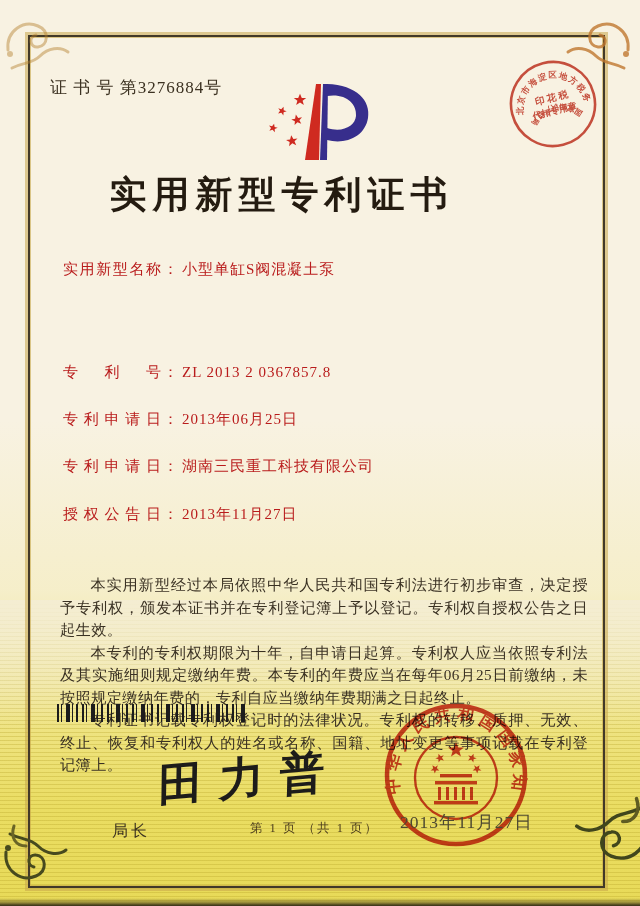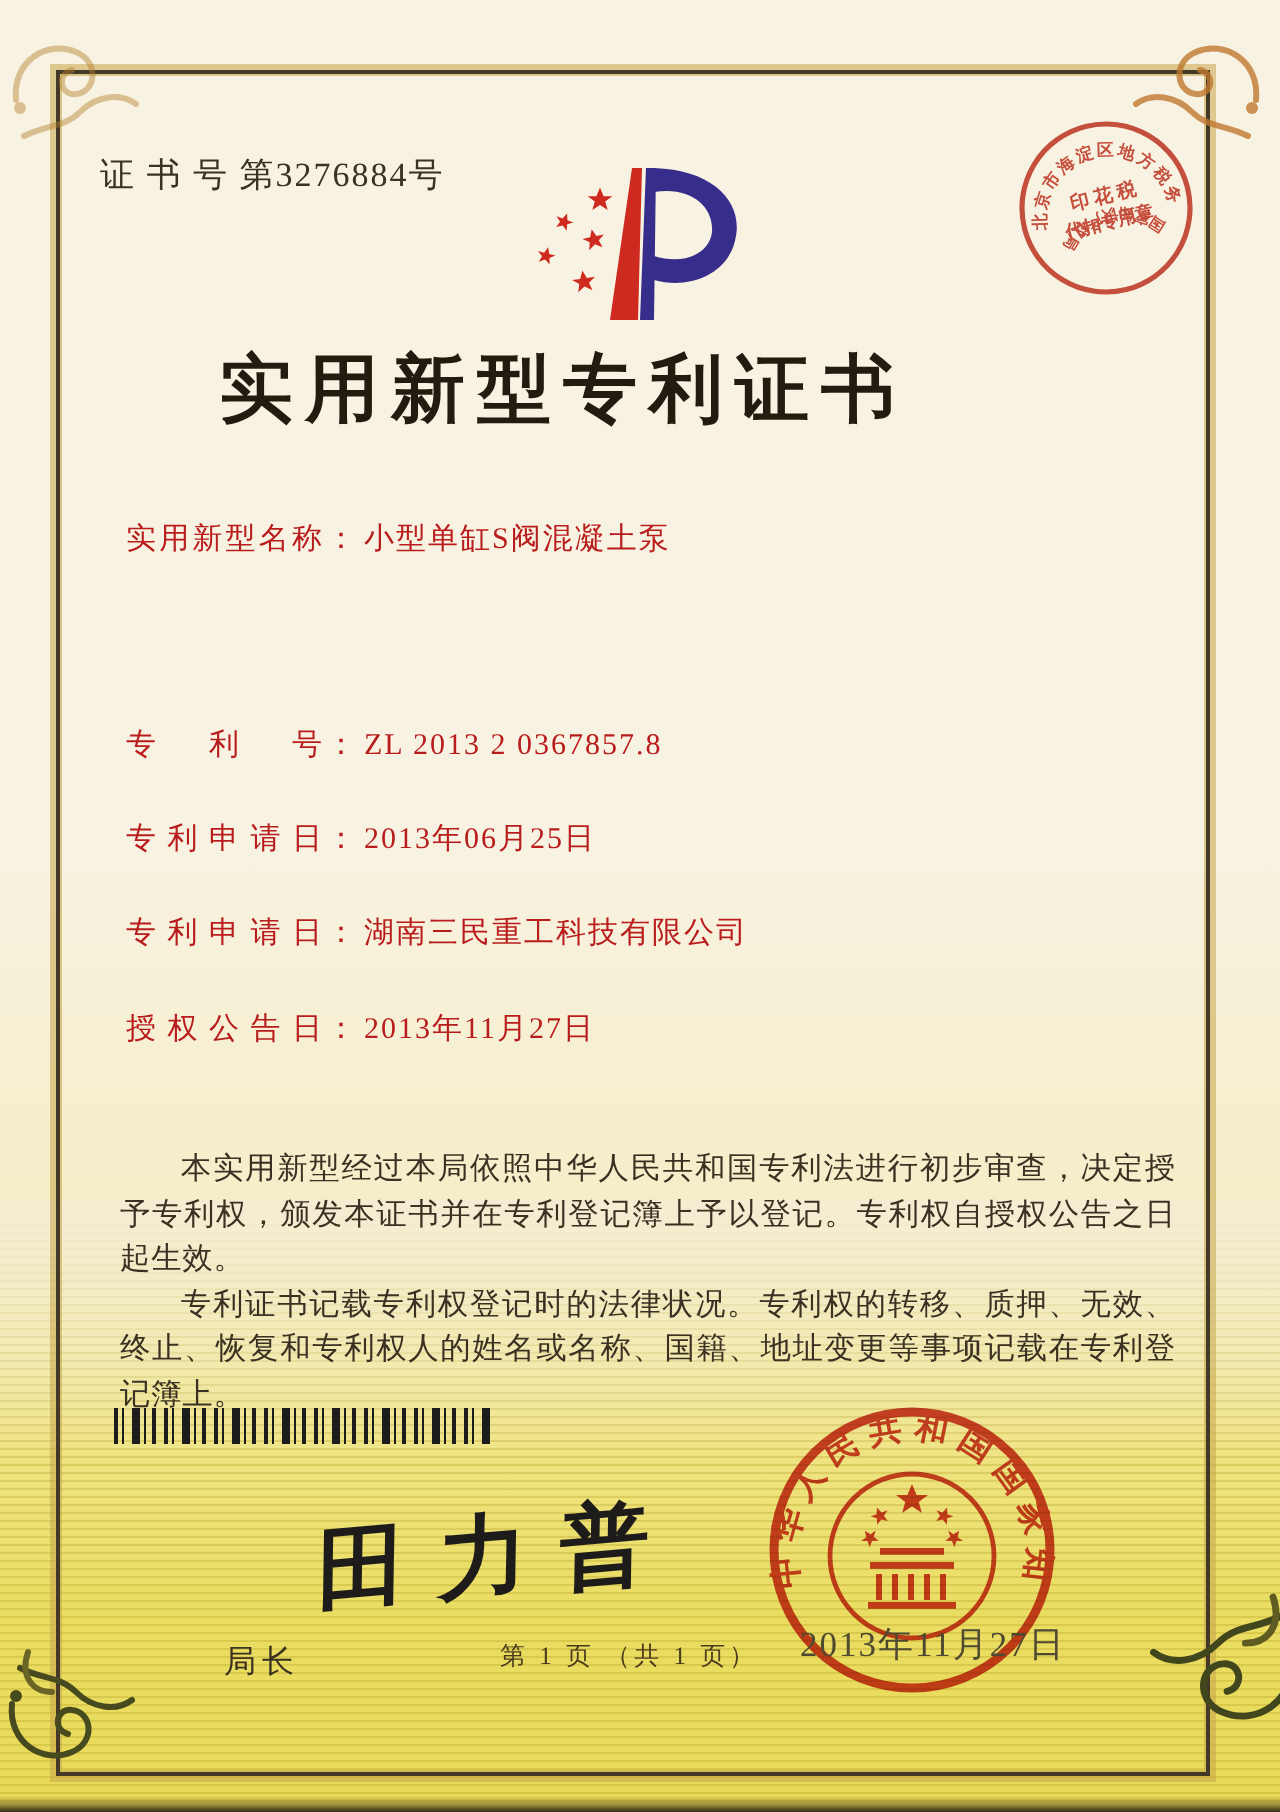--- a/index.html
+++ b/index.html
@@ -160,20 +160,21 @@
     <div class="field-row" style="top:199px">
       <span class="f-label">专利申请日</span><span class="f-colon">：</span><span class="f-value">湖南三民重工科技有限公司</span>
     </div>
     <div class="field-row" style="top:247px">
       <span class="f-label">授权公告日</span><span class="f-colon">：</span><span class="f-value">2013年11月27日</span>
     </div>
   </div>
 
   <div class="body-text">
     <p>本实用新型经过本局依照中华人民共和国专利法进行初步审查，决定授予专利权，颁发本证书并在专利登记簿上予以登记。专利权自授权公告之日起生效。</p>
+    <p>本专利的专利权期限为十年，自申请日起算。专利权人应当依照专利法及其实施细则规定缴纳年费。本专利的年费应当在每年06月25日前缴纳，未按照规定缴纳年费的，专利自应当缴纳年费期满之日起终止。</p>
     <p>专利证书记载专利权登记时的法律状况。专利权的转移、质押、无效、终止、恢复和专利权人的姓名或名称、国籍、地址变更等事项记载在专利登记簿上。</p>
   </div>
 
   <div class="barcode"></div>
 
   <div class="director-label">局长</div>
   <div class="signature">田力普</div>
 
   <svg class="big-seal" viewBox="0 0 146 146">
     <defs>

